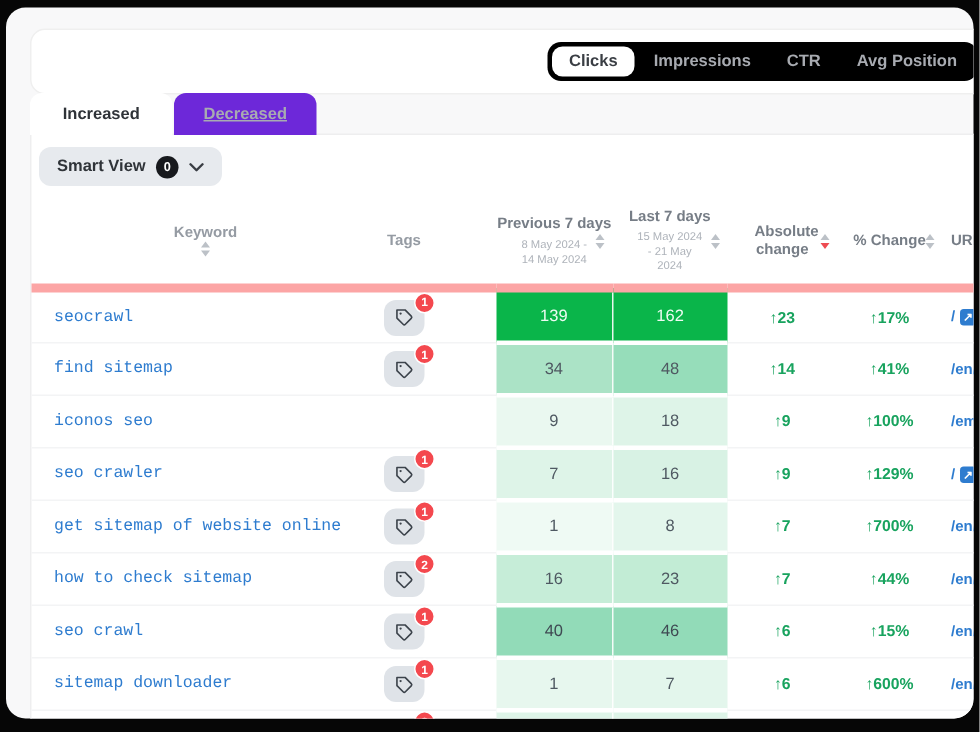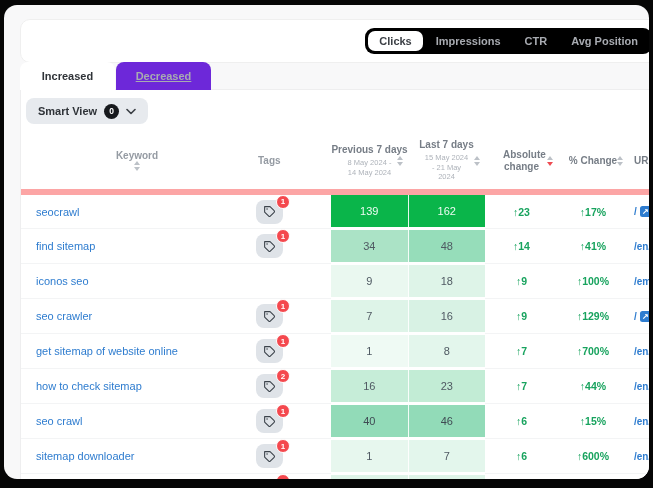--- a/index.html
+++ b/index.html
@@ -73,21 +73,21 @@
   th .title{color:#767d86;font-weight:700;font-size:10px;line-height:1.2;}
   th .dates{color:#aeb3ba;font-size:7.5px;font-weight:400;line-height:1.3;margin-top:2px;padding:0 16px;}
   th.left{text-align:left;}
   th .abs-sort{position:absolute;right:5px;top:50%;transform:translateY(-50%);}
   .sort{display:inline-flex;flex-direction:column;gap:2px;cursor:pointer;}
   .sort i{display:block;width:0;height:0;border-left:3.5px solid transparent;border-right:3.5px solid transparent;}
   .sort i.up{border-bottom:4px solid #bcc1c7;}
   .sort i.down{border-top:4px solid #bcc1c7;}
   .sort i.down.red{border-top-color:#ee4b52;}
   tbody td{height:32px;font-size:11px;border-bottom:1px solid #f3f4f5;padding:0;}
-  td.kw{padding-left:15px;}
+  td.kw{padding-left:15px;font-family:Liberation Mono, monospace;}
   td.kw a{color:#2e7ccf;text-decoration:none;cursor:pointer;}
   td.tags{padding-left:10px;}
   .tagbtn{
     width:27px;height:24px;background:#dfe3e8;border-radius:8px;
     display:inline-flex;align-items:center;justify-content:center;position:relative;
     vertical-align:middle;cursor:pointer;
   }
   .tagbadge{
     position:absolute;top:-5px;right:-7px;min-width:14px;height:14px;border-radius:8px;
     background:#f4484e;color:#fff;font-size:8px;font-weight:700;

